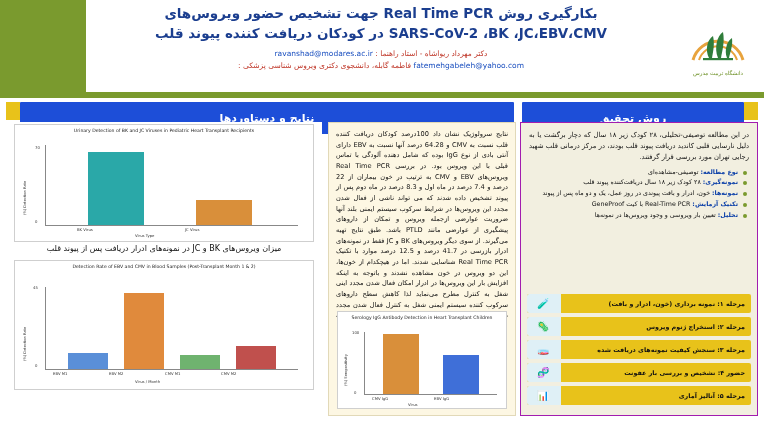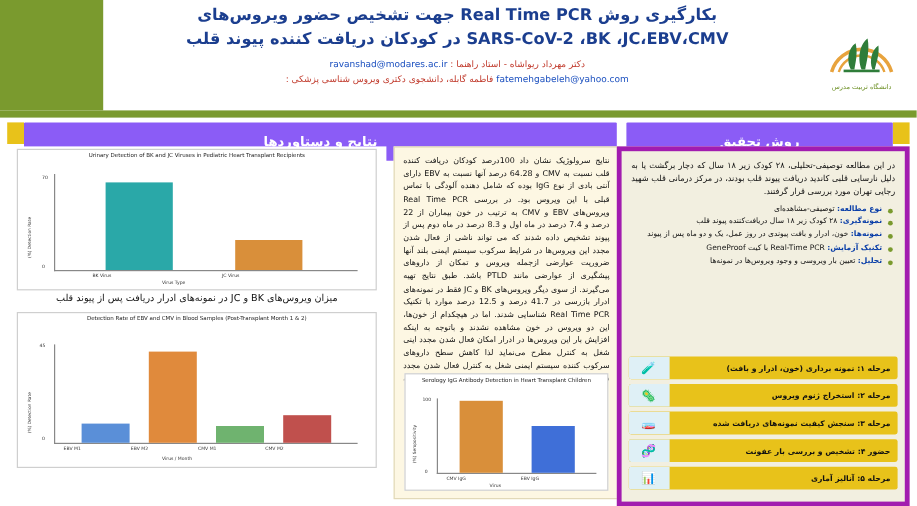--- a/index.html
+++ b/index.html
@@ -44,21 +44,21 @@
   }
   .authors .email{color:#1a4fbf;}
 
   
   .band{
     position:absolute;left:0;top:92px;width:764px;height:6px;background:#7a9a2e;
   }
 
   
   .sec-head{
-    position:absolute;height:32px;background:#8b5cf6;color:#ffffff;
+    position:absolute;height:32px;background:#1d4ed8;color:#ffffff;
     font-size:11px;font-weight:bold;display:flex;align-items:center;justify-content:center;
     border-radius:1px;
   }
   .sec-head-yellow{
     position:absolute;height:18px;background:#e8c21a;width:14px;
   }
 
   
   .panel{
     position:absolute;background:#f3f0e4;border:1px solid #d9d4bd;
@@ -91,21 +91,21 @@
     padding:6px 7px;font-size:6.6px;line-height:1.62;color:#111;text-align:justify;
     direction:rtl;
   }
   .mid-chart{
     position:absolute;left:8px;bottom:6px;width:168px;height:96px;
     background:#ffffff;border:1px solid #cfcfcf;
   }
 
   
   #right-col{right:6px;top:122px;width:236px;height:292px;
-    background:#f2efe0;border:4px solid #a21caf;}
+    background:#f2efe0;border:1px solid #a21caf;}
   .right-intro{
     padding:7px 8px 2px 8px;font-size:6.8px;line-height:1.6;color:#111;direction:rtl;text-align:justify;
   }
   .bullets{padding:2px 10px 4px 8px;direction:rtl;}
   .bullet{
     font-size:6.3px;line-height:1.72;color:#111;position:relative;padding-right:9px;
   }
   .bullet:before{
     content:"";position:absolute;right:0;top:4px;width:4px;height:4px;
     background:#7a9a2e;border-radius:50%;

